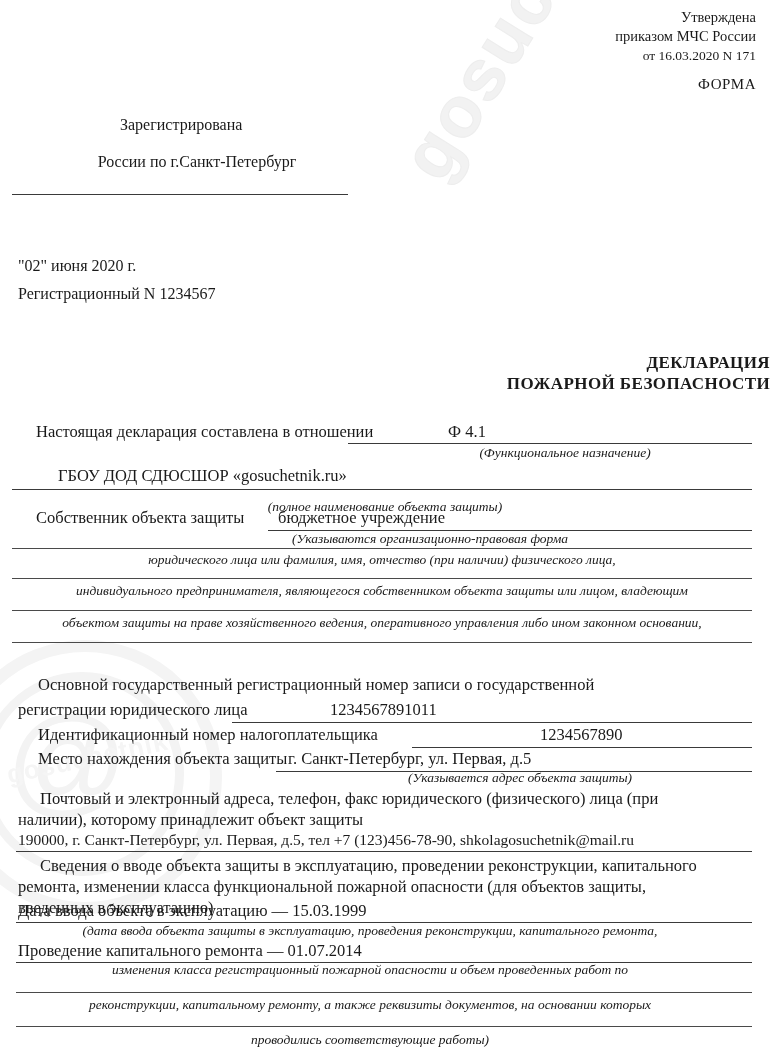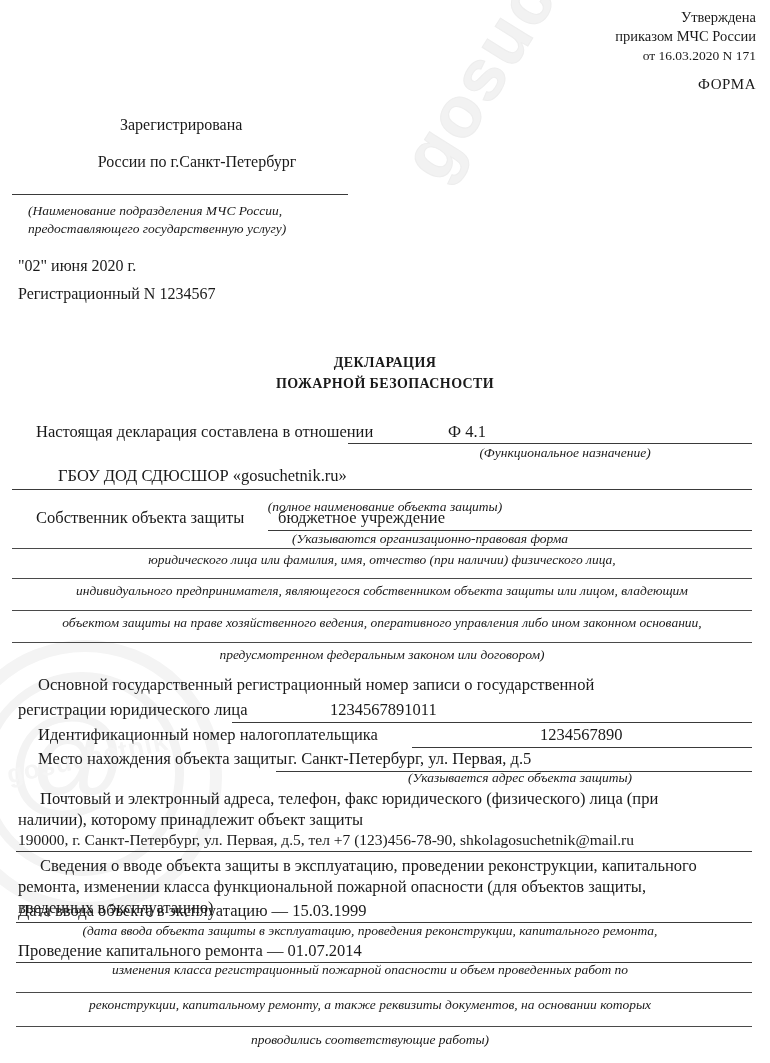--- a/index.html
+++ b/index.html
@@ -134,23 +134,23 @@
     font-size: 13.5px;
     line-height: 18px;
   }
   .cap-c { text-align: center; }
 
   .reg-date  { left: 18px; top: 257px; font-size: 16px; }
   .reg-num   { left: 18px; top: 285px; font-size: 16px; }
 
   .title {
     left: 0; right: 0; top: 352px;
-    text-align: center;
+    text-align: right;
     font-weight: 700;
-    font-size: 14px;
+    font-size: 17px;
     line-height: 21px;
     letter-spacing: 0.4px;
   }
 
   .row { font-size: 16.5px; }
   .row-val { font-size: 16.5px; }
 
   .val-c { text-align: center; }
 
   .body-par {
@@ -183,24 +183,20 @@
     <div class="abs forma">ФОРМА</div>
 
     <div class="abs reg-head">Зарегистрирована</div>
 
     <div class="abs reg-org">
       <div>России по г.Санкт-Петербург</div>
     </div>
 
     <div class="abs rule" style="left:12px; top:194px; width:336px;"></div>
 
-    <div class="abs cap" style="left:28px; top:202px; width:330px;">
-      <div>(Наименование подразделения МЧС России,</div>
-      <div>предоставляющего государственную услугу)</div>
-    </div>
 
     <div class="abs reg-date">"02" июня 2020 г.</div>
     <div class="abs reg-num">Регистрационный N 1234567</div>
 
     <div class="abs title">
       <div>ДЕКЛАРАЦИЯ</div>
       <div>ПОЖАРНОЙ БЕЗОПАСНОСТИ</div>
     </div>
 
     <div class="abs row" style="left:36px; top:422px;">Настоящая декларация составлена в отношении</div>
@@ -220,21 +216,20 @@
     <div class="abs rule-thin" style="left:12px; top:548px; width:740px;"></div>
     <div class="abs cap cap-c" style="left:12px; top:551px; width:740px;">юридического лица или фамилия, имя, отчество (при наличии) физического лица,</div>
 
     <div class="abs rule-thin" style="left:12px; top:578px; width:740px;"></div>
     <div class="abs cap cap-c" style="left:12px; top:582px; width:740px;">индивидуального предпринимателя, являющегося собственником объекта защиты или лицом, владеющим</div>
 
     <div class="abs rule-thin" style="left:12px; top:610px; width:740px;"></div>
     <div class="abs cap cap-c" style="left:12px; top:614px; width:740px;">объектом защиты на праве хозяйственного ведения, оперативного управления либо ином законном основании,</div>
 
     <div class="abs rule-thin" style="left:12px; top:642px; width:740px;"></div>
-    <div class="abs cap cap-c" style="left:12px; top:646px; width:740px;">предусмотренном федеральным законом или договором)</div>
 
     <div class="abs row" style="left:38px; top:675px;">Основной государственный регистрационный номер записи о государственной</div>
     <div class="abs row" style="left:18px; top:700px;">регистрации юридического лица</div>
     <div class="abs row-val" style="left:330px; top:700px;">1234567891011</div>
     <div class="abs rule" style="left:232px; top:722px; width:520px;"></div>
 
     <div class="abs row" style="left:38px; top:725px;">Идентификационный номер налогоплательщика</div>
     <div class="abs row-val" style="left:540px; top:725px;">1234567890</div>
     <div class="abs rule" style="left:412px; top:747px; width:340px;"></div>
 

